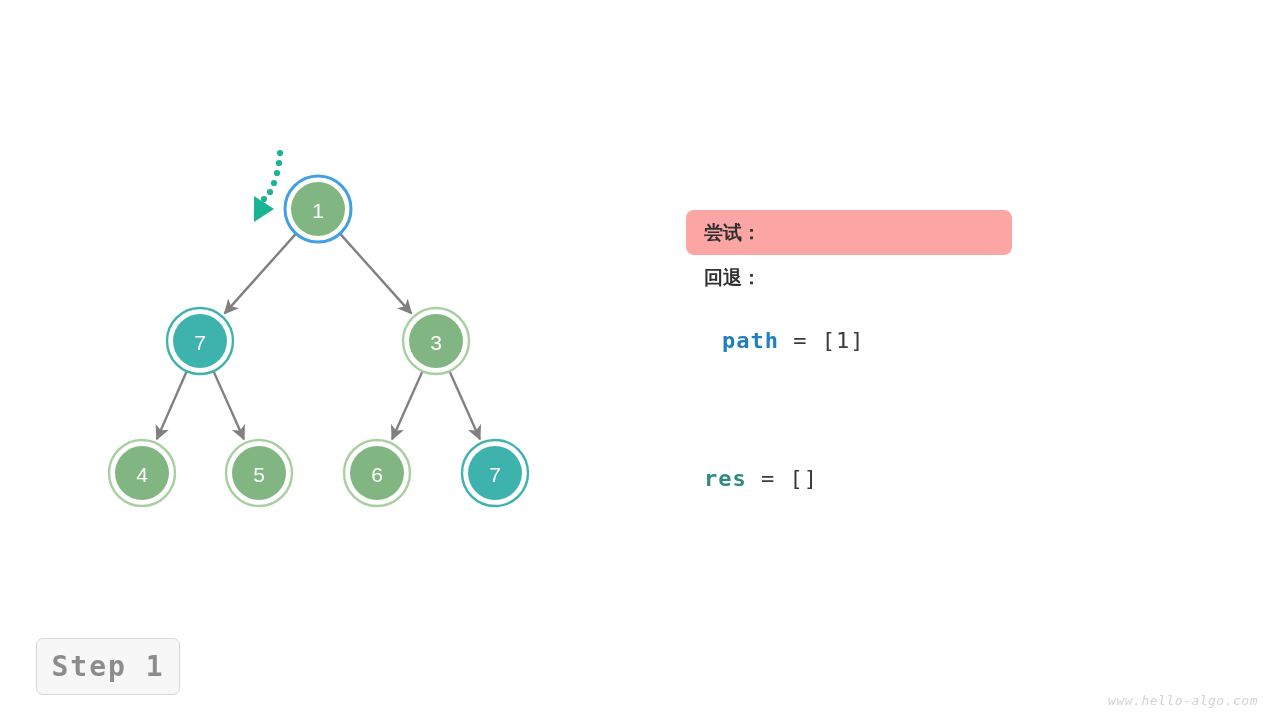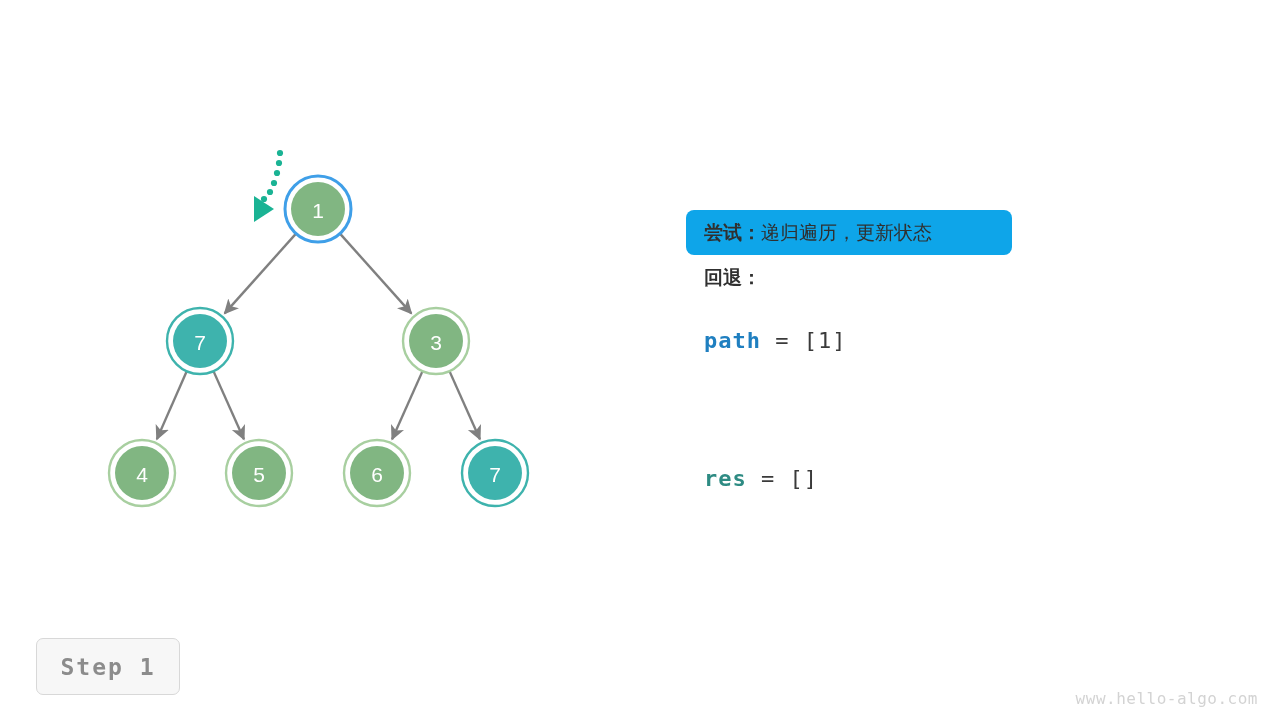--- a/index.html
+++ b/index.html
@@ -42,21 +42,21 @@
   .desc-row {
     height: 45px;
     display: flex;
     align-items: center;
     padding: 0 18px;
     box-sizing: border-box;
     border-radius: 8px;
     width: 326px;
   }
   .desc-row.highlight {
-    background: #0ea5e9;
+    background: #fca5a5;
   }
   .desc-key {
     font-family: "DejaVu Sans", sans-serif;
     font-weight: bold;
     font-size: 19px;
     color: #303030;
     white-space: pre;
   }
   .desc-val {
     font-family: "DejaVu Sans", sans-serif;
@@ -69,20 +69,21 @@
     font-family: "DejaVu Sans Mono", "Liberation Mono", monospace;
     font-size: 22px;
     white-space: pre;
     padding-left: 18px;
     color: #333333;
     letter-spacing: 1px;
   }
   .code-line .var-path {
     color: #1f7fc0;
     font-weight: bold;
+    margin-left: 18px;
   }
   .code-line .var-res {
     color: #2e8b83;
     font-weight: bold;
   }
   .code-line .code-rest {
     color: #3a3a3a;
   }
   #path-line { position: absolute; left: 0; top: 118px; }
   #res-line  { position: absolute; left: 0; top: 236px; margin-top: 20px; }
@@ -97,35 +98,36 @@
     background: #f7f7f7;
     border: 1px solid #d8d8d8;
     border-radius: 7px;
     display: flex;
     align-items: center;
     justify-content: center;
     box-sizing: border-box;
   }
   #step-badge span {
     font-family: "DejaVu Sans Mono", "Liberation Mono", monospace;
-    font-size: 23px;
+    font-size: 28px;
     font-weight: bold;
     color: #8c8c8c;
     letter-spacing: 2px;
   }
 
   
   #watermark {
     position: absolute;
     right: 22px;
     bottom: 12px;
     font-family: "DejaVu Sans Mono", "Liberation Mono", monospace;
-    font-size: 16px;
+    font-size: 13px;
     color: #d3d3d3;
     letter-spacing: 0.5px;
+    font-style: italic;
   }
 </style>
 </head>
 <body>
 
 <div id="stage">
 
   <svg id="tree-svg" viewBox="0 0 640 560">
     <defs>
       <marker id="arrowhead" markerWidth="7" markerHeight="7" refX="5.6" refY="3" orient="auto" markerUnits="strokeWidth">
@@ -184,21 +186,20 @@
         <circle cx="274" cy="183" r="3.1" fill="#1ab394"></circle>
         <circle cx="270" cy="192" r="3.1" fill="#1ab394"></circle>
         <circle cx="264" cy="199" r="3.1" fill="#1ab394"></circle>
         <polygon points="254,196 254,222 274,209" fill="#1ab394"></polygon>
       </g>
   </svg>
 
   <div id="panel">
     <div class="desc-row highlight">
       <span class="desc-key">尝试：</span>
-      <span class="desc-val">递归遍历，更新状态</span>
     </div>
     <div class="desc-row">
       <span class="desc-key">回退：</span>
     </div>
 
     <div class="code-line" id="path-line"><span class="var-path">path</span><span class="code-rest"> = [1]</span></div>
 
     <div class="code-line" id="res-line"><span class="var-res">res</span><span class="code-rest"> = []</span></div>
   </div>
 

